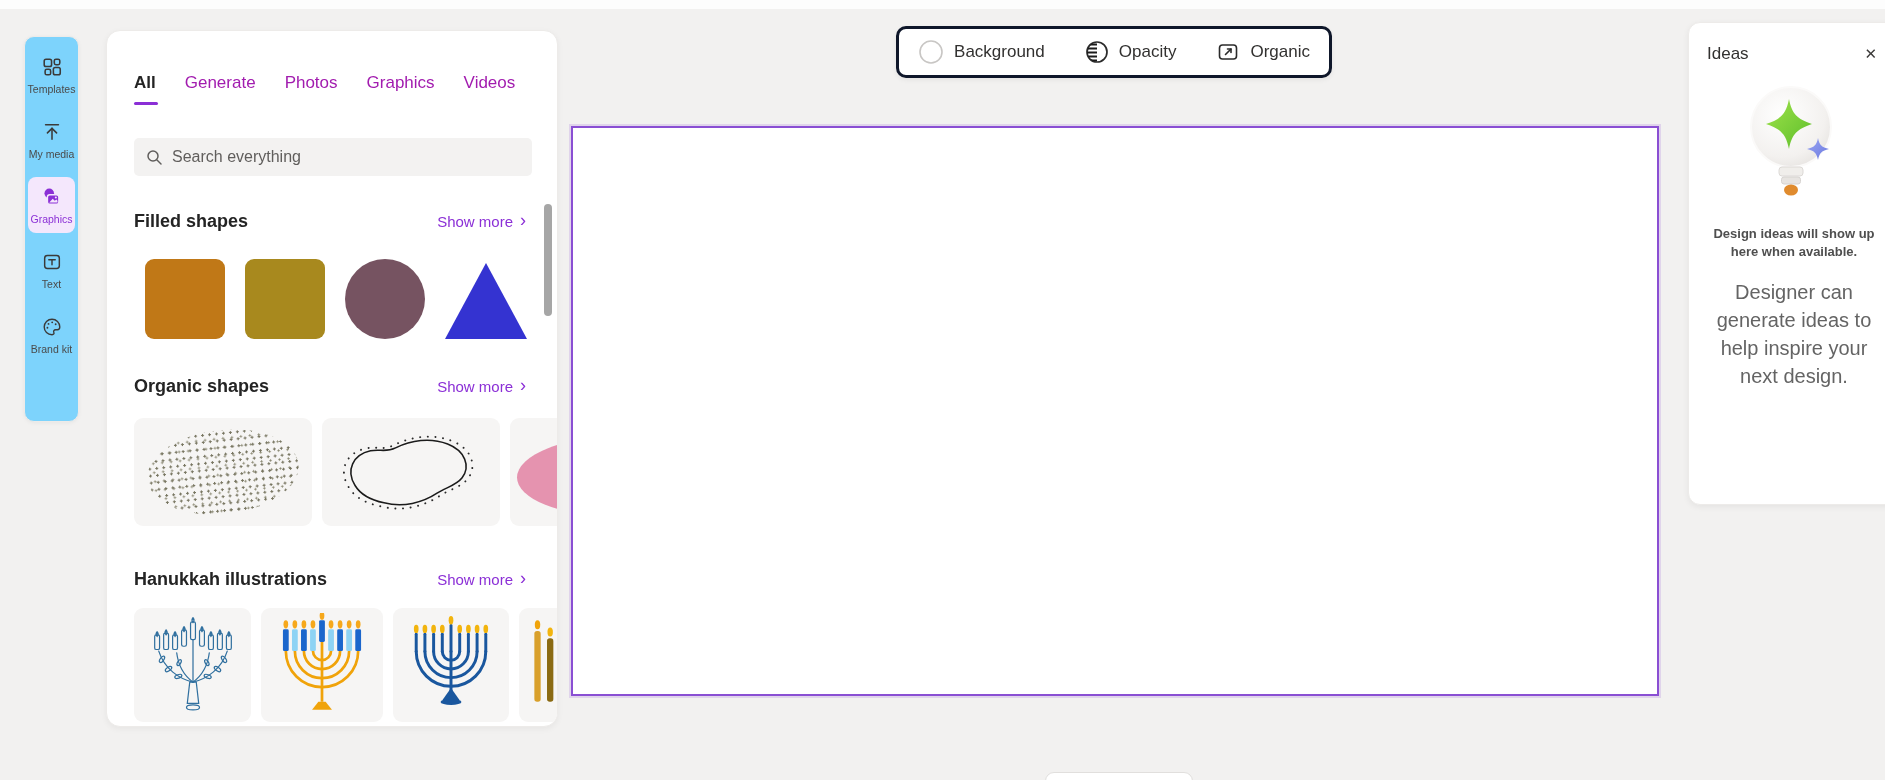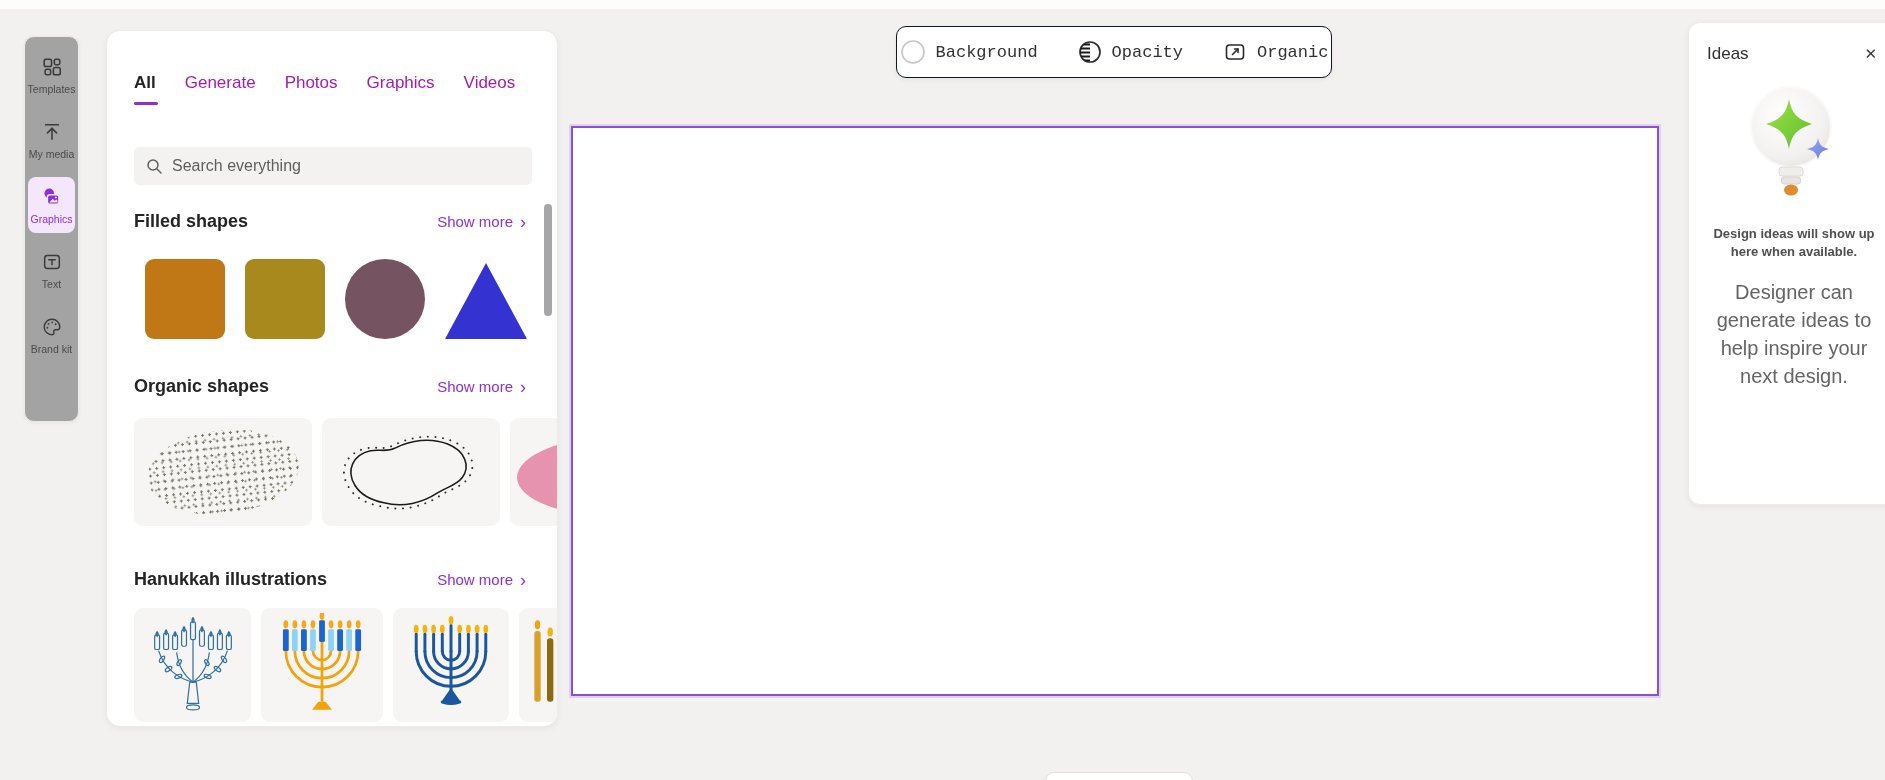--- a/index.html
+++ b/index.html
@@ -1,61 +1,61 @@
 <!DOCTYPE html>
 <html style="--accent: #8B2FD6; --button-purple: #8626D8; --page-bg: #F2F1F0; --search-bg: #F3F2F1; --thumb-bg: #F6F5F4; --canvas-border: #8A4FD3; --scrollbar: #A6A6A6; --sidebar-active-bg: #F4E7FC;"><head>
 <meta charset="utf-8">
 <style>
   * { margin:0; padding:0; box-sizing:border-box; }
   html,body { width:1885px; height:780px; overflow:hidden; }
   body { background:var(--page-bg,#F2F1F0); font-family:"Liberation Sans","DejaVu Sans",sans-serif; position:relative; color:#323130; }
   .top-strip { position:absolute; left:0; top:0; width:100%; height:9px; background:#FDFDFD; }
 
   
-  .rail { position:absolute; left:24px; top:36px; width:55px; height:386px; background:#a3a3a3; border:1px solid #EDEBE9; border-radius:10px; box-shadow:0 1px 4px rgba(0,0,0,.05); display:flex; flex-direction:column; align-items:center; padding-top:10px; gap:9px; }
+  .rail { position:absolute; left:24px; top:36px; width:55px; height:386px; background:#7dd3fc; border:1px solid #EDEBE9; border-radius:10px; box-shadow:0 1px 4px rgba(0,0,0,.05); display:flex; flex-direction:column; align-items:center; padding-top:10px; gap:9px; }
   .rail-item { width:47px; min-height:56px; display:flex; flex-direction:column; align-items:center; justify-content:center; border-radius:8px; cursor:pointer; padding:6px 0; }
   .rail-item .lbl { font-size:10.5px; color:#4A4A4A; margin-top:5px; white-space:nowrap; }
   .rail-item.active { background:var(--sidebar-active-bg,#F4E7FC); }
   .rail-item.active .lbl { color:var(--accent,#8B2FD6); }
   .rail-icon { width:22px; height:22px; display:block; }
 
   
   .vpanel { position:absolute; left:106px; top:30px; width:452px; height:697px; background:#fff; border:1px solid #EDEBE9; border-radius:14px; box-shadow:0 2px 6px rgba(0,0,0,.05); overflow:hidden; }
   .tabs { position:absolute; left:27px; top:42px; display:flex; gap:29px; }
   .tab { font-size:17px; color:#a21caf; cursor:pointer; position:relative; padding-bottom:12px; }
   .tab.active { font-weight:bold; color:#242424; }
   .tab.active::after { content:""; position:absolute; left:0; bottom:0; width:24px; height:3.5px; background:var(--accent,#8B2FD6); border-radius:3px; }
-  .searchbox { position:absolute; left:27px; top:116px; width:398px; height:38px; background:var(--search-bg,#F3F2F1); border-radius:5px; display:flex; align-items:center; padding:0 12px; gap:9px; }
+  .searchbox { position:absolute; left:27px; top:107px; width:398px; height:38px; background:var(--search-bg,#F3F2F1); border-radius:5px; display:flex; align-items:center; padding:0 12px; gap:9px; }
   .searchbox input { flex:1; border:none; background:transparent; outline:none; font-size:16px; color:#3B3A39; font-family:inherit; }
   .searchbox input::placeholder { color:#605E5C; }
 
   .sec-head { position:absolute; left:27px; width:392px; display:flex; justify-content:space-between; align-items:center; }
   .sec-title { font-size:18px; font-weight:bold; color:#242424; }
-  .show-more { font-size:15px; color:var(--accent,#8B2FD6); cursor:pointer; display:flex; align-items:center; gap:7px; }
+  .show-more { font-size:15px; color:var(--accent,#8B2FD6); cursor:pointer; display:flex; gap:7px; }
   .show-more .chev { font-size:18px; line-height:14px; }
 
   .row { position:absolute; left:27px; display:flex; }
   .shape { width:80px; height:80px; cursor:pointer; }
   .shape.sq { border-radius:9px; }
   .shape.ci { border-radius:50%; }
   .shape.tri { width:0; height:0; background:transparent !important; border-left:41px solid transparent; border-right:41px solid transparent; border-bottom:76px solid #3332D0; margin-top:4px; }
 
   .thumb { background:var(--thumb-bg,#F6F5F4); border-radius:9px; cursor:pointer; position:relative; overflow:hidden; flex:none; display:flex; align-items:center; justify-content:center; }
   .thumb.org { height:108px; }
   .thumb.men { height:114px; }
 
   .dot-oval { width:152px; height:84px; border-radius:50%; transform:rotate(-6deg);
     background-image:radial-gradient(#76745F 1px, transparent 1.35px), radial-gradient(#8A8872 .9px, transparent 1.2px);
     background-size:7px 7px, 9px 9px; background-position:0 0, 3px 4px; }
   .pink-blob { position:absolute; left:7px; top:18px; bottom:10px; right:-40px; border-radius:55% 0 0 50% / 52% 0 0 48%; }
 
   .scrollbar { position:absolute; left:437px; top:173px; width:8px; height:112px; background:var(--scrollbar,#A6A6A6); border-radius:4px; cursor:pointer; }
 
   
-  .toolbar { position:absolute; left:896px; top:26px; width:436px; height:52px; background:#fff; border:1px solid #0f172a; border-radius:10px; box-shadow:0 2px 5px rgba(0,0,0,.06); display:flex; align-items:center; justify-content:center; gap:40px;font-family:Liberation Mono, monospace; }
+  .toolbar { position:absolute; left:896px; top:26px; width:436px; height:52px; background:#fff; border:3px solid #0f172a; border-radius:10px; box-shadow:0 2px 5px rgba(0,0,0,.06); display:flex; align-items:center; justify-content:center; gap:40px; }
   .tool { display:flex; align-items:center; gap:10px; font-size:17px; color:#323130; cursor:pointer; }
 
   
   .canvas { position:absolute; left:571px; top:126px; width:1088px; height:570px; background:#fff; border:2px solid var(--canvas-border,#8A4FD3); box-shadow:0 0 0 2px rgba(160,110,220,.22); cursor:pointer; }
 
   
   .ideas { position:absolute; left:1688px; top:22px; width:212px; height:483px; background:#fff; border:1px solid #EDEBE9; border-radius:12px; box-shadow:0 2px 6px rgba(0,0,0,.06); padding:20px 18px; text-align:center; }
   .ideas-head { display:flex; justify-content:space-between; align-items:center; text-align:left; }
   .ideas-title { font-size:17px; color:#323130; }
   .ideas-close { font-size:15px; color:#3B3A39; cursor:pointer; padding:2px 4px; }

